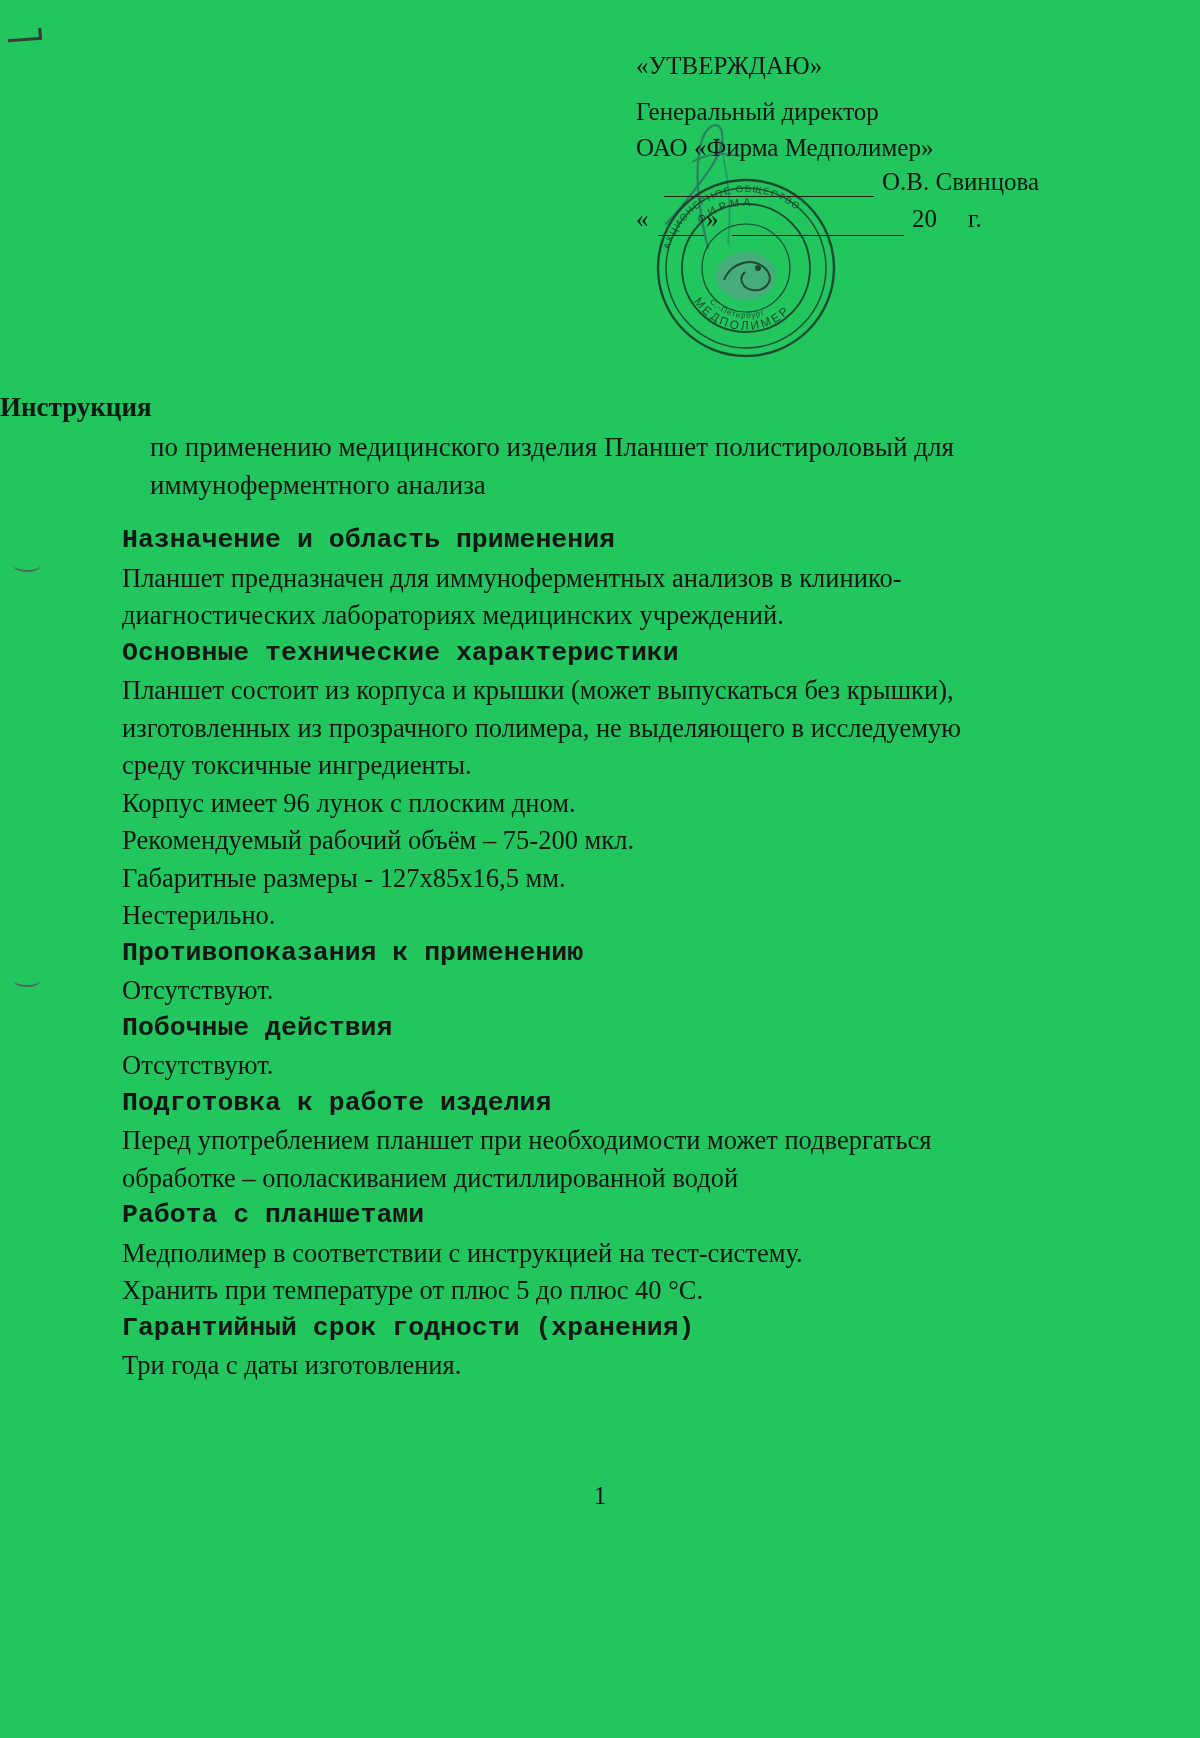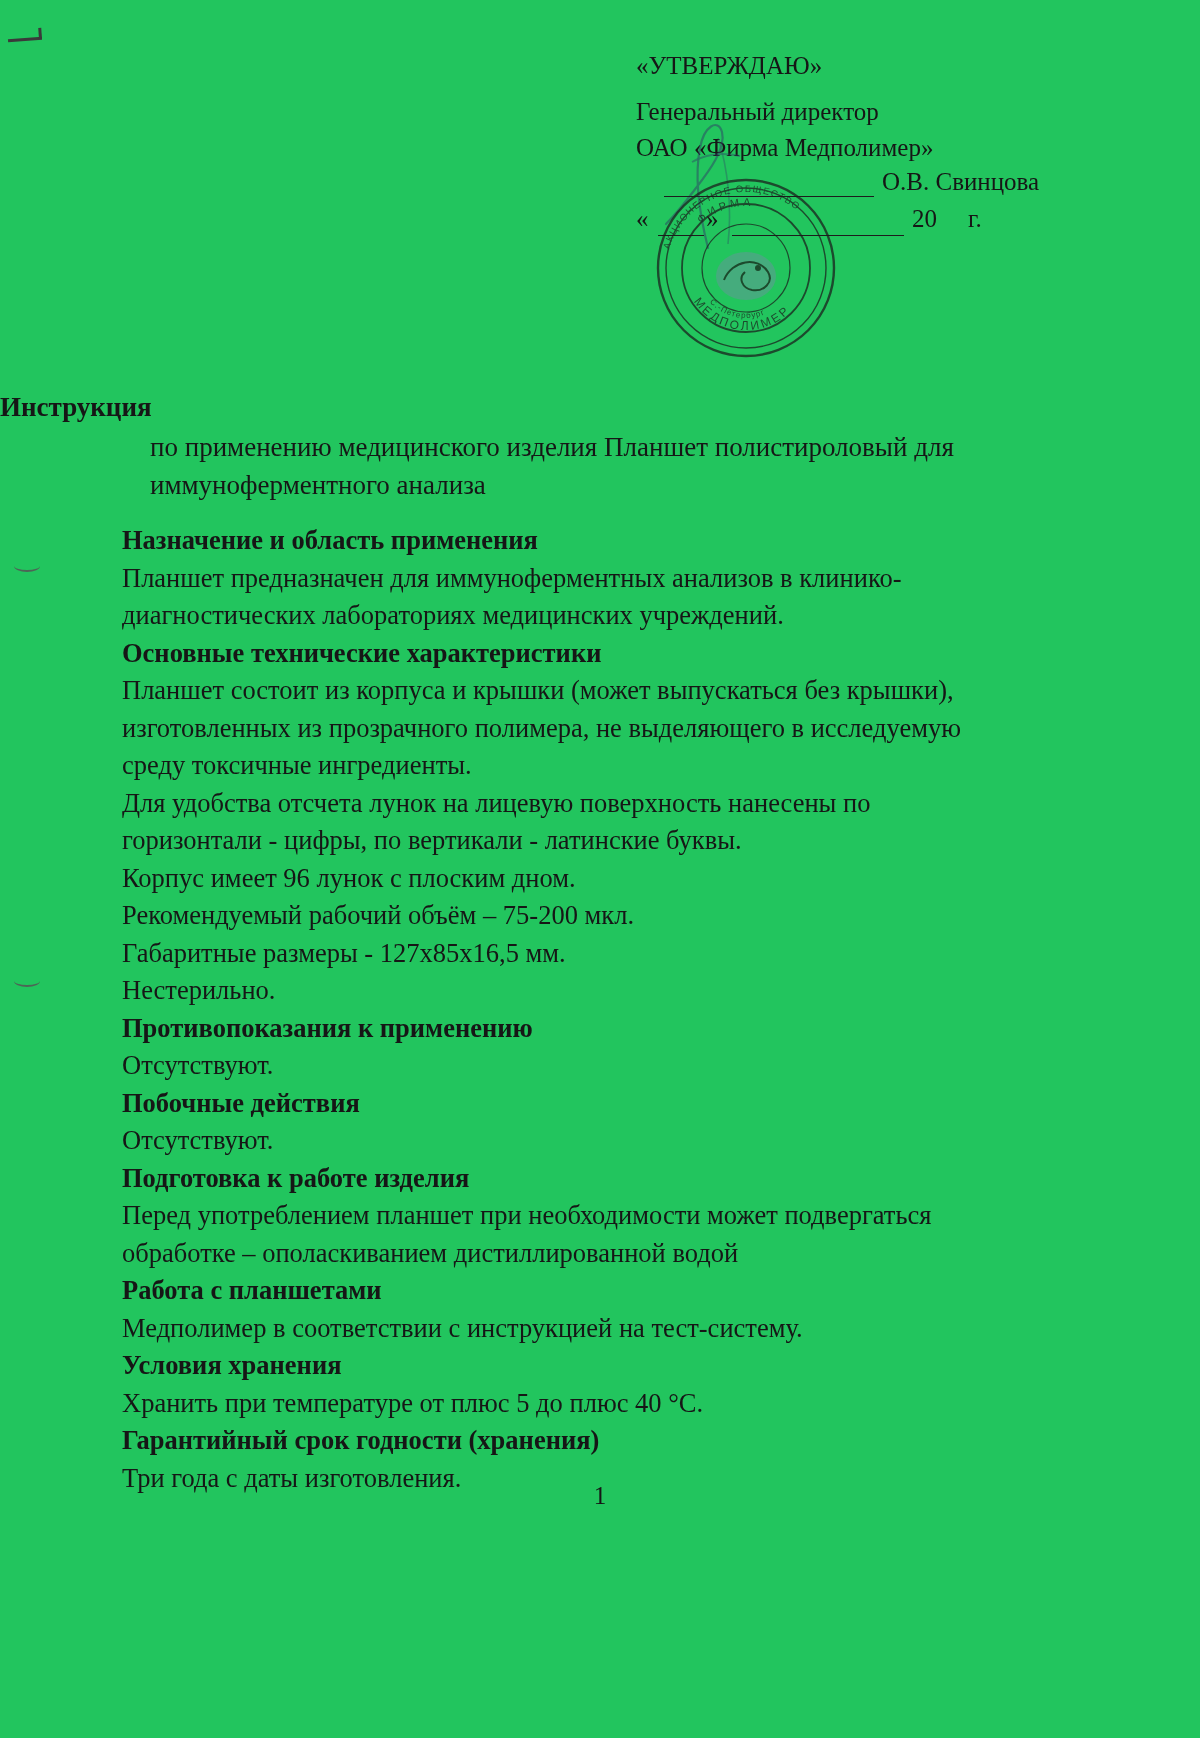--- a/index.html
+++ b/index.html
@@ -152,20 +152,21 @@
     top: 522px;
     width: 880px;
     font-size: 26.5px;
     line-height: 37.5px;
   }
   .body-block h2 {
     margin: 0;
     font-size: 26.5px;
     font-weight: bold;
     line-height: 37.5px;
+    font-family: Liberation Mono, monospace;
   }
   .body-block p {
     margin: 0;
     line-height: 37.5px;
   }
 
   .page-number {
     position: absolute;
     left: 0;
     top: 1482px;
@@ -242,33 +243,31 @@
   <div class="doc-subtitle">
     <div>по применению медицинского изделия Планшет полистироловый для</div>
     <div>иммуноферментного анализа</div>
   </div>
 
   <div class="body-block" id="body-block">
       <h2>Назначение и область применения</h2>
       <p>Планшет предназначен для  иммуноферментных анализов в клинико-диагностических лабораториях медицинских учреждений.</p>
       <h2>Основные технические характеристики</h2>
       <p>Планшет состоит из корпуса и крышки (может выпускаться без крышки), изготовленных из прозрачного полимера, не выделяющего в исследуемую среду токсичные ингредиенты.</p>
-      <p>Для удобства отсчета лунок на лицевую поверхность нанесены по горизонтали - цифры, по вертикали - латинские буквы.</p>
       <p>Корпус имеет 96 лунок с плоским дном.</p>
       <p>Рекомендуемый рабочий объём – 75-200 мкл.</p>
       <p>Габаритные размеры - 127x85x16,5 мм.</p>
       <p>Нестерильно.</p>
       <h2>Противопоказания к применению</h2>
       <p>Отсутствуют.</p>
       <h2>Побочные действия</h2>
       <p>Отсутствуют.</p>
       <h2>Подготовка к работе изделия</h2>
       <p>Перед употреблением планшет при необходимости может подвергаться обработке – ополаскиванием дистиллированной водой</p>
       <h2>Работа с планшетами</h2>
       <p>Медполимер в соответствии с инструкцией на тест-систему.</p>
-      <h2>Условия хранения</h2>
       <p>Хранить при температуре от плюс 5 до плюс 40 °С.</p>
       <h2>Гарантийный срок годности (хранения)</h2>
       <p>Три года с даты изготовления.</p>
     </div>
 
   <div class="page-number">1</div>
 </div>
 
 </body></html>

